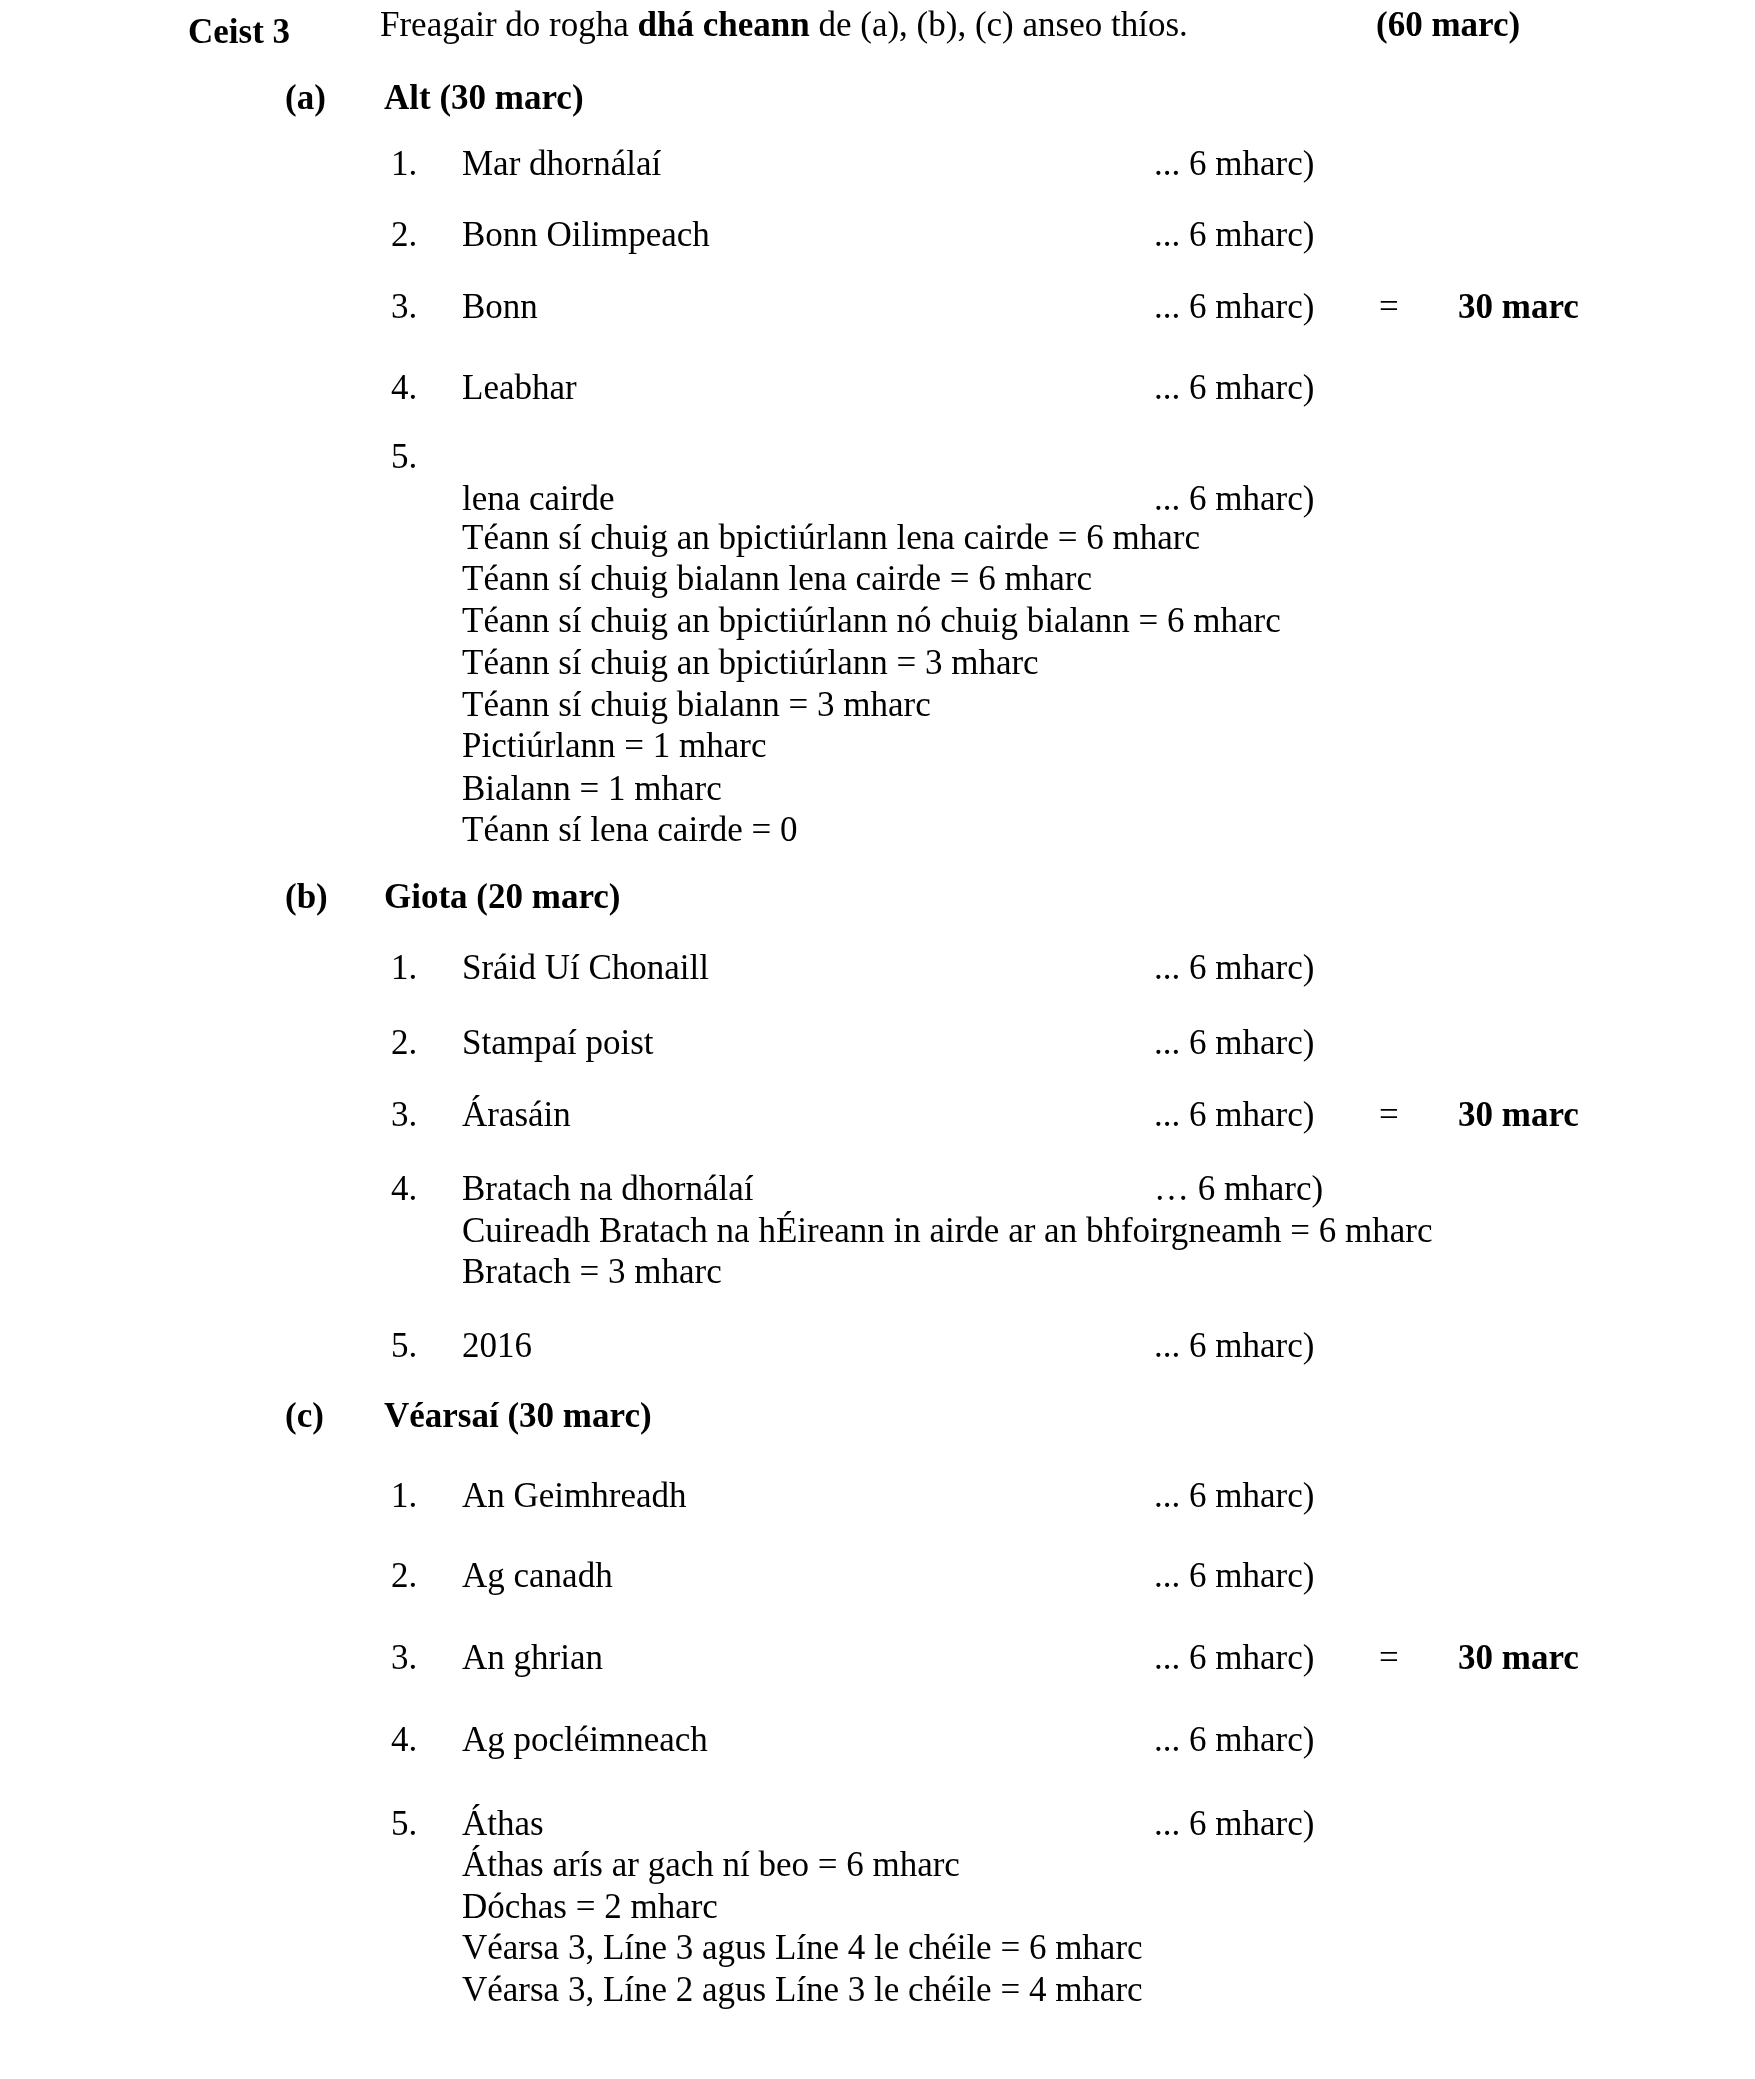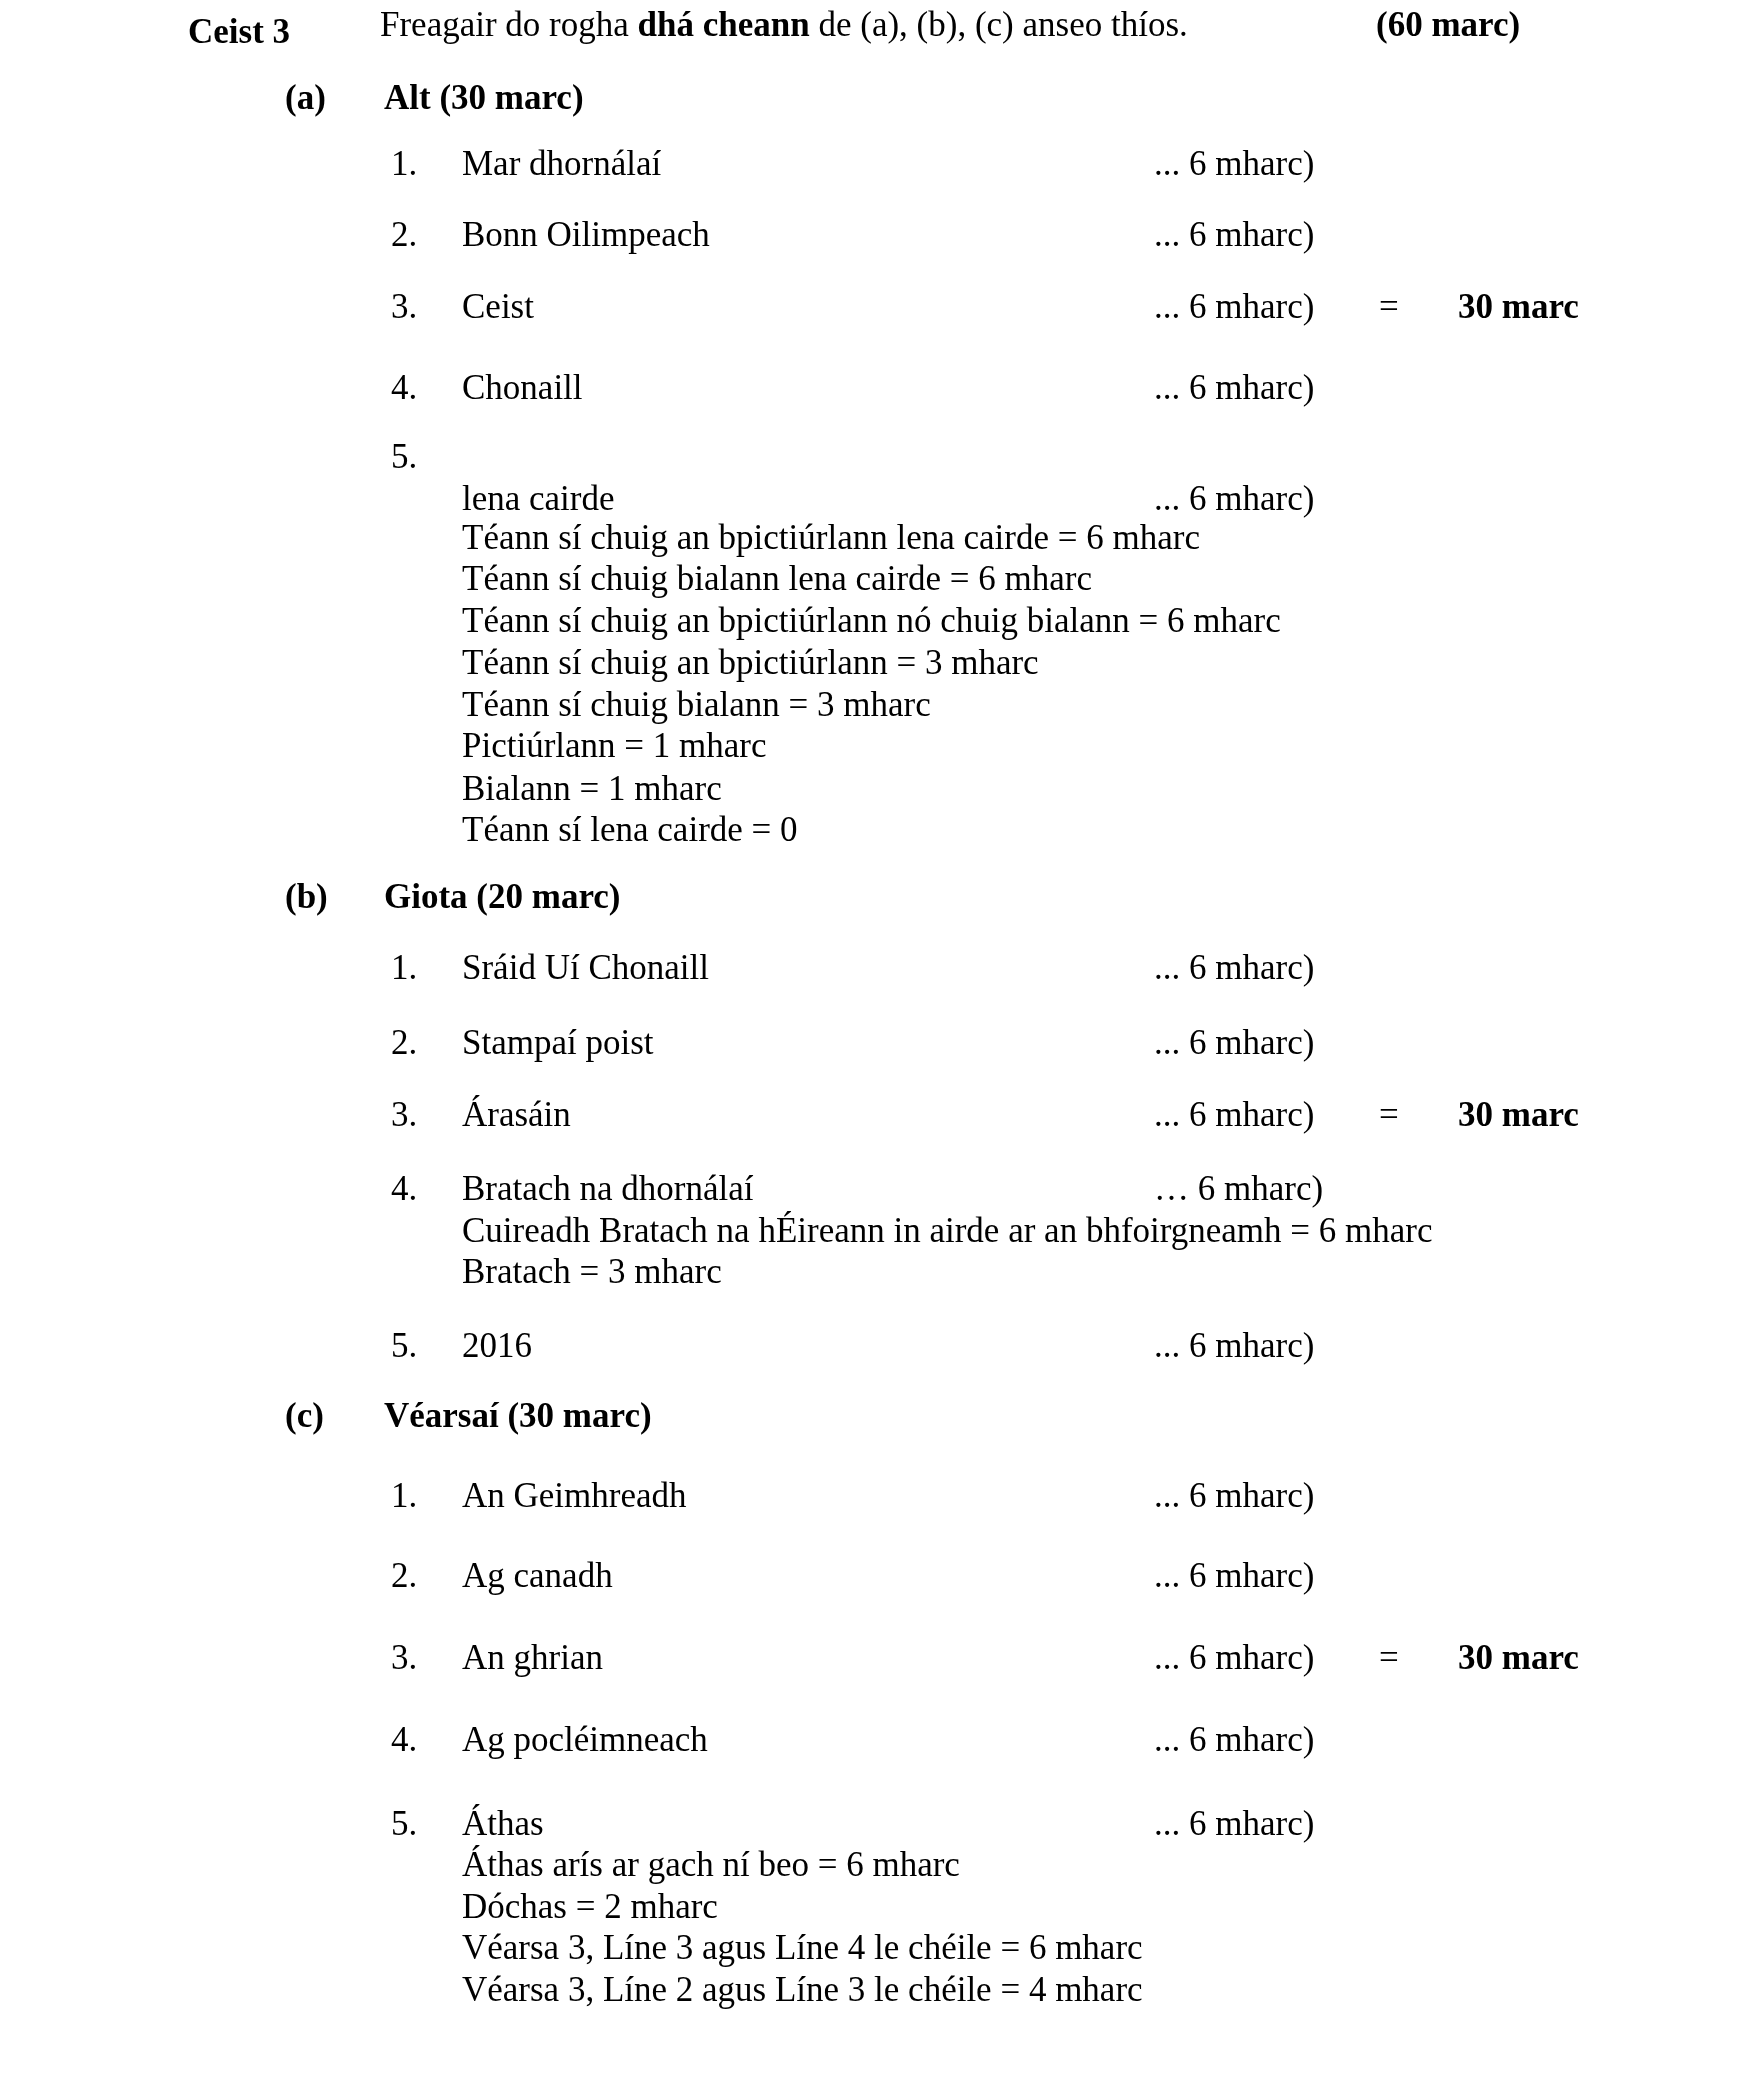--- a/index.html
+++ b/index.html
@@ -57,29 +57,29 @@
   </div>
 
   <div class="line" style="top:214px">
     <span class="c-num">2.</span>
     <span class="c-text">Bonn Oilimpeach</span>
     <span class="c-marks">... 6 mharc)</span>
   </div>
 
   <div class="line" style="top:286px">
     <span class="c-num">3.</span>
-    <span class="c-text">Ceist</span>
+    <span class="c-text">Bonn</span>
     <span class="c-marks">... 6 mharc)</span>
     <span class="c-eq">=</span>
     <span class="c-total">30 marc</span>
   </div>
 
   <div class="line" style="top:367px">
     <span class="c-num">4.</span>
-    <span class="c-text">Chonaill</span>
+    <span class="c-text">Leabhar</span>
     <span class="c-marks">... 6 mharc)</span>
   </div>
 
   <div class="line" style="top:436px">
     <span class="c-num">5.</span>
   </div>
   <div class="line" style="top:478px">
     <span class="c-text">lena cairde</span>
     <span class="c-marks">... 6 mharc)</span>
   </div>

